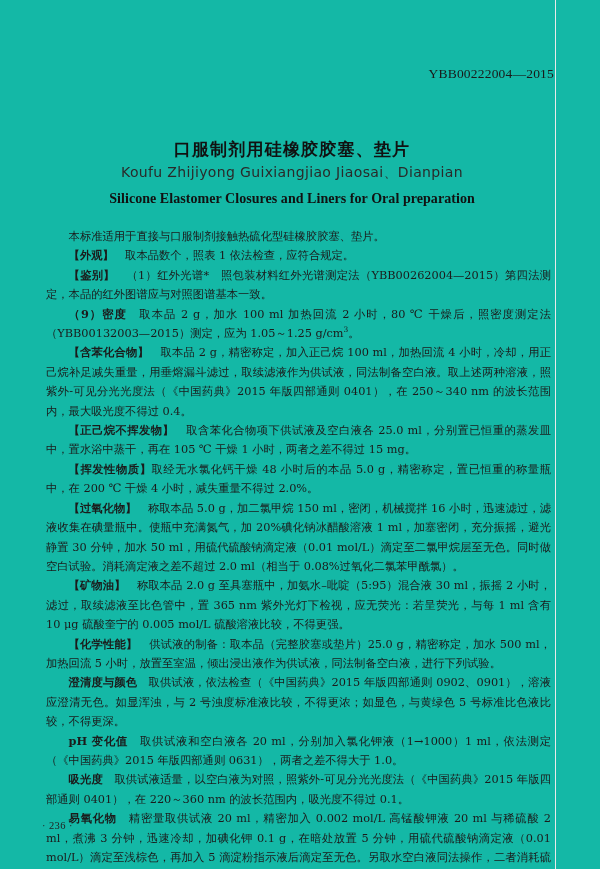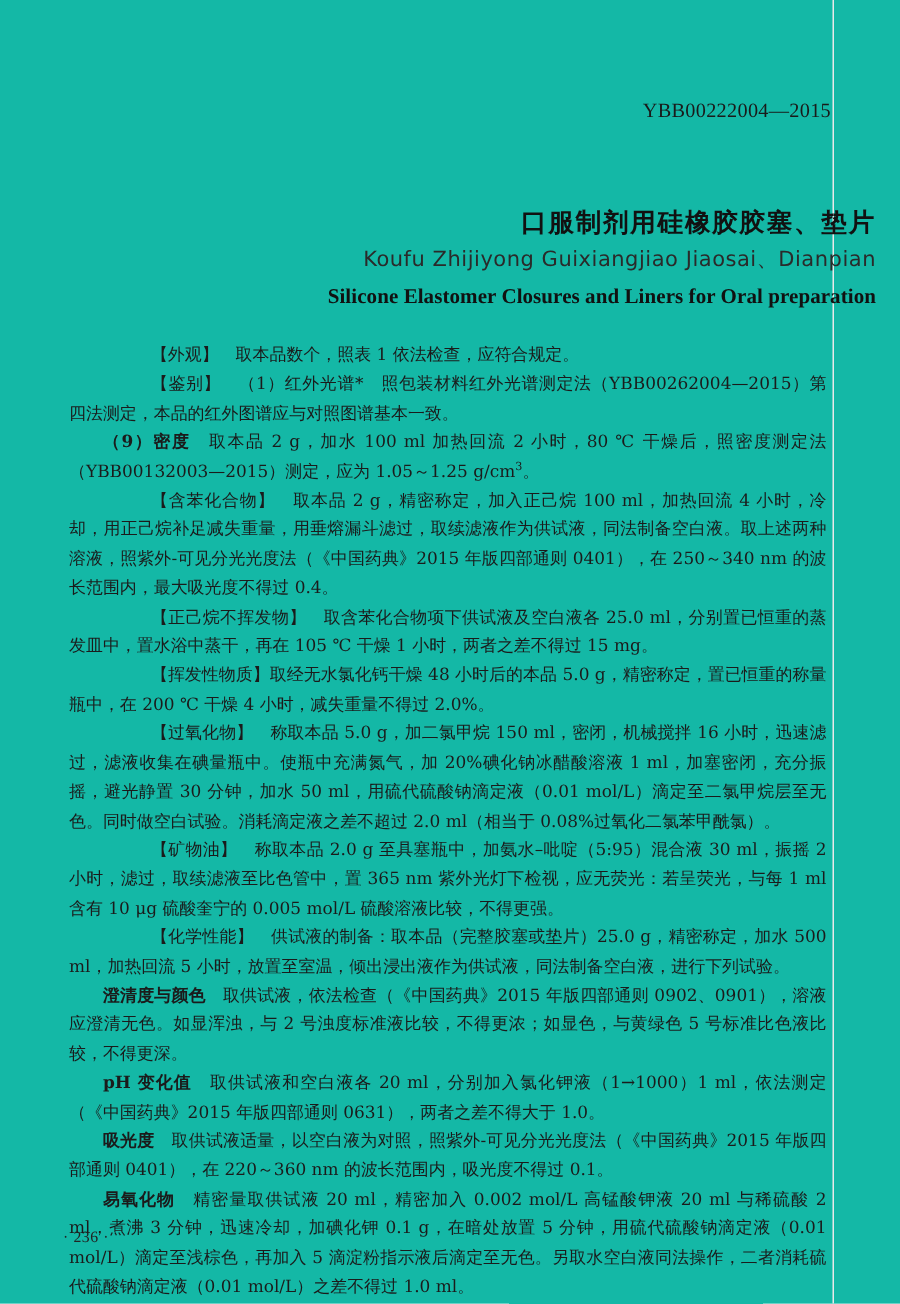--- a/index.html
+++ b/index.html
@@ -39,21 +39,21 @@
     letter-spacing: 0.2px;
     font-family: "Liberation Serif", "DejaVu Serif", serif;
     color: #1a1a1a;
     white-space: nowrap;
   }
   .title-block {
     position: absolute;
     top: 138px;
     left: 0;
     width: 584px;
-    text-align: right;
+    text-align: center;
   }
   .title-cn {
     font-size: 17px;
     font-weight: bold;
     letter-spacing: 1.2px;
     color: #111;
     line-height: 1.3;
   }
   .title-pinyin {
     font-size: 14px;
@@ -81,22 +81,21 @@
     text-align: justify;
     text-justify: inter-character;
     color: #1b1b1b;
   }
   .para {
     margin: 0;
     text-indent: 2em;
     text-align: justify;
   }
   .lbl {
-    font-weight: normal;
-    margin-left: 32px;
+    font-weight: bold;
   }
   .sub-lbl {
     font-weight: bold;
   }
   sup {
     font-size: 0.66em;
     vertical-align: super;
     line-height: 0;
   }
   .page-number {
@@ -119,20 +118,21 @@
   <div class="std-code">YBB00222004—2015</div>
 
   <div class="title-block">
     <div class="title-cn">口服制剂用硅橡胶胶塞、垫片</div>
     <div class="title-pinyin">Koufu Zhijiyong Guixiangjiao Jiaosai、Dianpian</div>
     <div class="title-en">Silicone Elastomer Closures and Liners for Oral preparation</div>
   </div>
 
   <div class="body-text">
 
+    <p class="para"><span>本标准适用于直接与口服制剂接触热硫化型硅橡胶胶塞、垫片。</span></p>
 
     <p class="para"><span class="lbl">【外观】</span>　<span>取本品数个，照表 1 依法检查，应符合规定。</span></p>
 
     <p class="para"><span class="lbl">【鉴别】</span>　<span>（1）红外光谱*　照包装材料红外光谱测定法（YBB00262004—2015）第四法测定，本品的红外图谱应与对照图谱基本一致。</span></p>
 
     <p class="para"><span class="sub-lbl">（9）密度</span>　<span>取本品 2 g，加水 100 ml 加热回流 2 小时，80 ℃ 干燥后，照密度测定法（YBB00132003—2015）测定，应为 1.05～1.25 g/cm</span><sup>3</sup><span>。</span></p>
 
     <p class="para"><span class="lbl">【含苯化合物】</span>　<span>取本品 2 g，精密称定，加入正己烷 100 ml，加热回流 4 小时，冷却，用正己烷补足减失重量，用垂熔漏斗滤过，取续滤液作为供试液，同法制备空白液。取上述两种溶液，照紫外-可见分光光度法（《中国药典》2015 年版四部通则 0401），在 250～340 nm 的波长范围内，最大吸光度不得过 0.4。</span></p>
 
     <p class="para"><span class="lbl">【正己烷不挥发物】</span>　<span>取含苯化合物项下供试液及空白液各 25.0 ml，分别置已恒重的蒸发皿中，置水浴中蒸干，再在 105 ℃ 干燥 1 小时，两者之差不得过 15 mg。</span></p>

